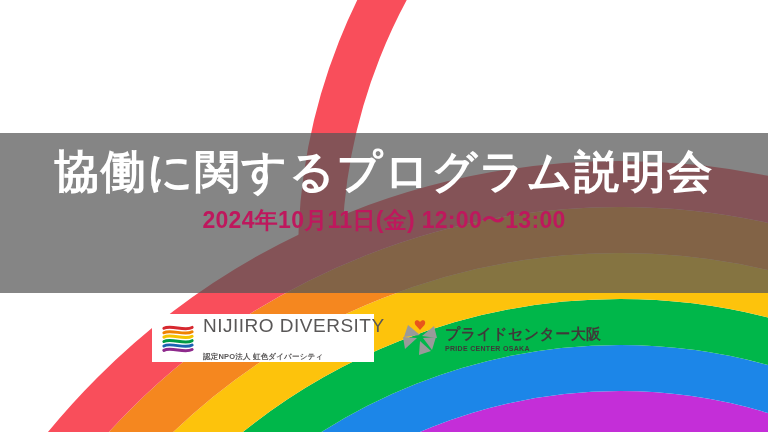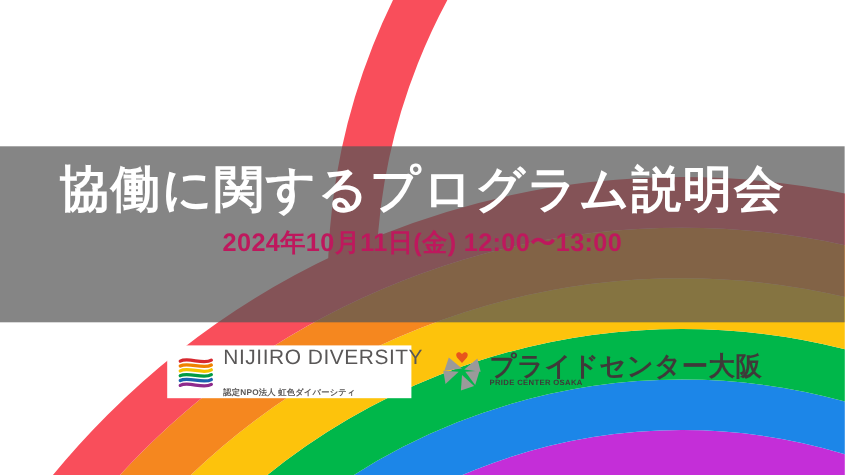--- a/index.html
+++ b/index.html
@@ -120,21 +120,21 @@
     position:absolute;
     left:400px;
     top:2px;
     height:44px;
     display:flex;
     align-items:center;
   }
   #pride-mark{width:40px;height:40px;flex:0 0 auto;}
   #pride-words{margin-left:5px;display:flex;flex-direction:column;justify-content:center;}
   #pride-name{
-    font-size:24px;
+    font-size:15px;
     line-height:21px;
     font-weight:700;
     color:#3e3a39;
     letter-spacing:0.4px;
     white-space:nowrap;
   }
   #pride-sub{
     margin-top:1px;
     font-size:7px;
     line-height:8px;

